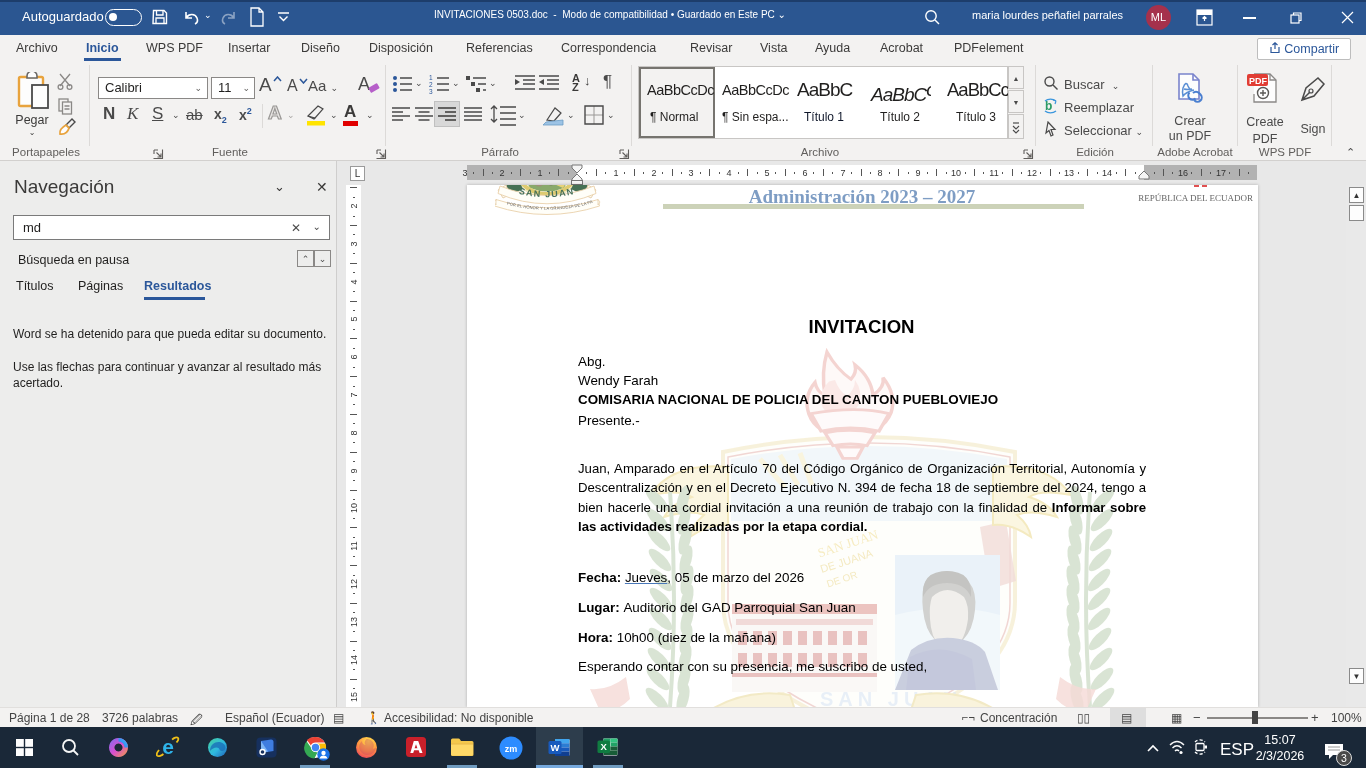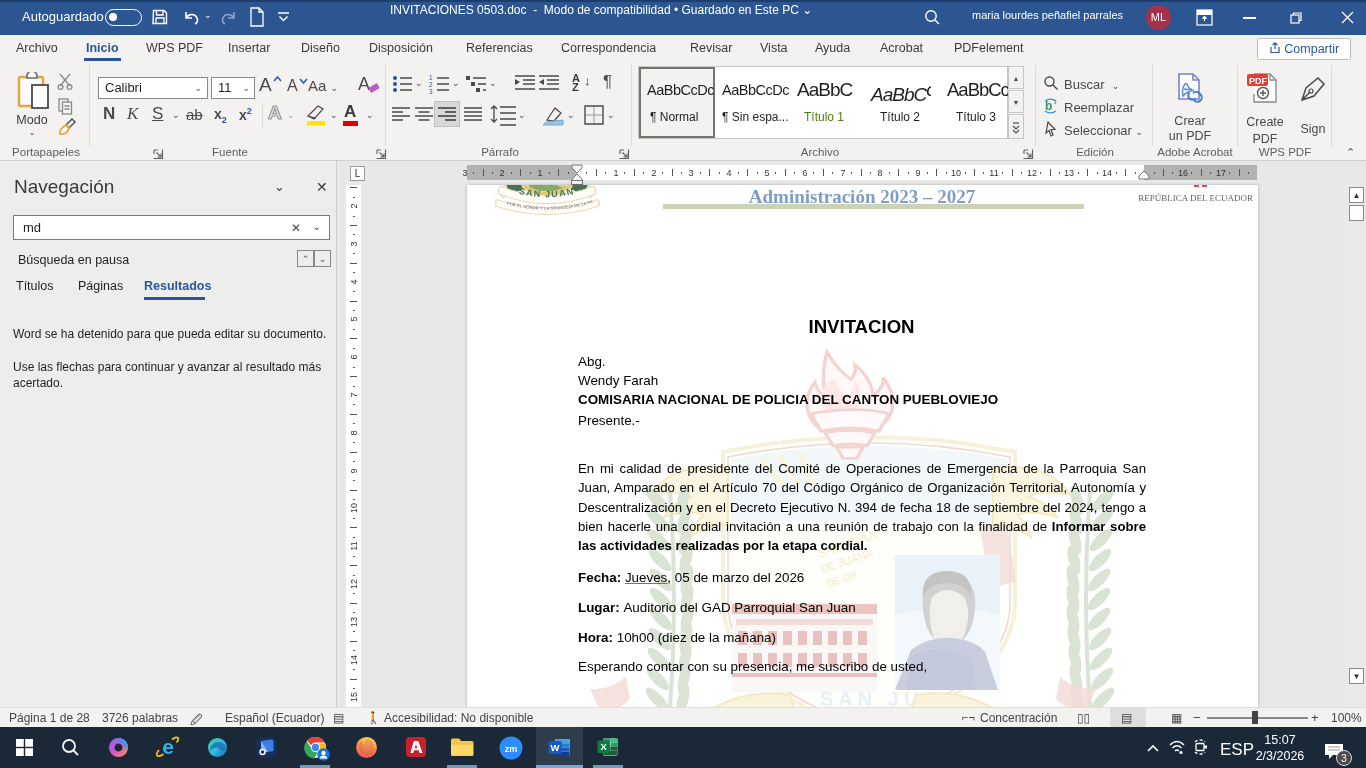--- a/index.html
+++ b/index.html
@@ -55,21 +55,21 @@
     <path d="M16 4 L16 10 L10 10 M15.5 9.5 C13 5.5 7 5.5 5 10 C4 12.5 5 15 7 16" fill="none" stroke="#fff" stroke-width="1.6"></path>
   </svg>
 
   <svg class="abs" style="left:249px;top:7px" width="16" height="20" viewBox="0 0 16 20">
     <path d="M2 1 h8 l4 4 v14 h-12 z M10 1 v4 h4" fill="none" stroke="#fff" stroke-width="1.3"></path>
   </svg>
   <svg class="abs" style="left:277px;top:12px" width="13" height="11" viewBox="0 0 13 11">
       <path d="M1 1 H12" stroke="#fff" stroke-width="1.5"></path>
       <path d="M2.5 4.5 L6.5 8.5 L10.5 4.5" fill="none" stroke="#fff" stroke-width="1.4"></path>
     </svg>
-  <div class="tb" style="left:390px;top:3px;width:440px;white-space:nowrap;font-size:12px">INVITACIONES 0503.doc &nbsp;-&nbsp; Modo de compatibilidad • Guardado en Este PC ⌄</div>
+  <div class="tb" style="left:390px;top:9px;width:440px;white-space:nowrap;text-align:center;font-size:10px">INVITACIONES 0503.doc &nbsp;-&nbsp; Modo de compatibilidad • Guardado en Este PC ⌄</div>
 
   <svg class="abs" style="left:923px;top:8px" width="18" height="18" viewBox="0 0 18 18">
     <circle cx="8" cy="8" r="5.2" fill="none" stroke="#fff" stroke-width="1.4"></circle>
     <path d="M12 12 L16 16" stroke="#fff" stroke-width="1.4"></path>
   </svg>
   <div class="tb" style="left:972px;top:9px;font-size:11px">maria lourdes peñafiel parrales</div>
   <div class="abs" style="left:1146px;top:5px;width:25px;height:25px;border-radius:50%;background:#a5314c;color:#fff;font-size:11px;text-align:center;line-height:25px">ML</div>
 
   <svg class="abs" style="left:1196px;top:9px" width="17" height="17" viewBox="0 0 17 17">
     <rect x="1" y="1" width="15" height="15" fill="none" stroke="#fff" stroke-width="1.2"></rect>
@@ -106,21 +106,21 @@
 </div>
 
 <div id="ribbon">
 
   <div class="abs" style="left:10px;top:8px;width:44px;height:78px;text-align:center">
     <svg width="34" height="38" viewBox="0 0 34 38" style="margin-top:2px">
       <rect x="4" y="5" width="24" height="29" rx="1.5" fill="#fdfdfd" stroke="#e8a33d" stroke-width="2.4"></rect>
       <path d="M12 6 v-2 a5 5 0 0 1 10 0 v2 z" fill="#fdfdfd" stroke="#6a6866" stroke-width="1.6"></path>
       <rect x="17" y="13" width="16" height="23" fill="#fdfdfd" stroke="#4a4a4a" stroke-width="1.8"></rect>
     </svg>
-    <div style="font-size:12.5px;color:#3b3a39;margin-top:0px">Modo</div>
+    <div style="font-size:12.5px;color:#3b3a39;margin-top:0px">Pegar</div>
     <div style="font-size:8px;color:#3b3a39;margin-top:1px">⌄</div>
   </div>
   <svg class="abs" style="left:56px;top:10px" width="20" height="66" viewBox="0 0 20 66">
     <g stroke="#8a8886" fill="none" stroke-width="1.3">
       <path d="M4 2 L14 14 M14 2 L4 14"></path>
       <circle cx="4.5" cy="15" r="2.4"></circle>
         <circle cx="13.5" cy="15" r="2.4"></circle>
       <rect x="3" y="27" width="9" height="12"></rect>
       <rect x="6.5" y="30" width="9" height="12" fill="#f3f2f1"></rect>
       <path d="M8.5 34 h5 M8.5 37 h5"></path>
@@ -269,21 +269,21 @@
     </svg>
   <div class="gsep" style="left:631px"></div>
 
   <div class="abs" style="left:638px;top:4px;width:370px;height:73px;background:#fff;border:1px solid #c8c6c4"></div>
   <div class="abs" style="left:639px;top:5px;width:76px;height:71px;background:#f3f2f1;border:2px solid #76746f"></div>
   <div class="abs" style="left:647px;top:20px;font-size:14.5px;color:#201f1e;letter-spacing:-.5px">AaBbCcDc</div>
   <div class="abs" style="left:650px;top:48px;font-size:12px;color:#201f1e">¶ Normal</div>
   <div class="abs" style="left:722px;top:20px;font-size:14.5px;color:#201f1e;letter-spacing:-.5px">AaBbCcDc</div>
   <div class="abs" style="left:722px;top:48px;font-size:12px;color:#201f1e">¶ Sin espa...</div>
   <div class="abs" style="left:797px;top:17px;font-size:19px;color:#201f1e;letter-spacing:-1px">AaBbC</div>
-  <div class="abs" style="left:804px;top:48px;font-size:12px;color:#4d7c0f">Título 1</div>
+  <div class="abs" style="left:804px;top:48px;font-size:12px;color:#0f172a">Título 1</div>
   <div class="abs" style="left:871px;top:17px;font-size:19px;font-style:italic;color:#201f1e;letter-spacing:-1px">AaBbC<span style="display:inline-block;width:5px;overflow:hidden">c</span></div>
   <div class="abs" style="left:880px;top:48px;font-size:12px;color:#201f1e">Título 2</div>
   <div class="abs" style="left:947px;top:17px;font-size:18.5px;color:#201f1e;letter-spacing:-1px">AaBbCc</div>
   <div class="abs" style="left:956px;top:48px;font-size:12px;color:#201f1e">Título 3</div>
   <div class="abs" style="left:1008px;top:4px;width:16px;height:73px">
     <div style="position:absolute;top:0;width:16px;height:23px;border:1px solid #c8c6c4;background:#f3f2f1;text-align:center;font-size:7px;color:#4a4a4a;line-height:23px">▲</div>
     <div style="position:absolute;top:24px;width:16px;height:23px;border:1px solid #c8c6c4;background:#f3f2f1;text-align:center;font-size:7px;color:#4a4a4a;line-height:23px">▼</div>
     <div style="position:absolute;top:48px;width:16px;height:25px;border:1px solid #c8c6c4;background:#f3f2f1"><svg width="14" height="23" viewBox="0 0 14 23" style="margin:1px 0 0 0">
           <path d="M4 7 H10" stroke="#4a4a4a" stroke-width="1.2"></path>
           <path d="M4 10 L7 13 L10 10 M4 14 L7 17 L10 14" fill="none" stroke="#4a4a4a" stroke-width="1.1"></path>
@@ -682,21 +682,20 @@
   <div class="abs" style="left:195px;top:1px;width:400px;text-align:center;font-family:'Liberation Serif',serif;font-weight:bold;font-size:19px;color:#7e9dc4">Administración 2023 – 2027</div>
   <div class="abs" style="left:196px;top:19px;width:421px;height:4.5px;background:#ccd2b8"></div>
   <div class="abs" style="left:536px;top:8px;width:250px;text-align:right;font-family:'Liberation Serif',serif;font-size:9px;color:#666;letter-spacing:0px">REPÚBLICA DEL ECUADOR</div>
 
   <div class="doc-t" style="left:111px;top:131px;width:567px;text-align:center;font-weight:bold;font-size:18.6px;letter-spacing:0px">INVITACION</div>
   <div class="doc-t" style="left:111px;top:169px">Abg.</div>
   <div class="doc-t" style="left:111px;top:188px">Wendy Farah</div>
   <div class="doc-t" style="left:111px;top:207px;font-weight:bold">COMISARIA NACIONAL DE POLICIA DEL CANTON PUEBLOVIEJO</div>
   <div class="doc-t" style="left:111px;top:228px;">Presente.-</div>
   <div class="abs" style="left:111px;top:274px;width:568px;font-size:13.2px;color:#000;line-height:19.3px;text-align:justify">
-    <div style="text-align-last:justify">En mi calidad de presidente del Comité de Operaciones de Emergencia de la Parroquia San</div>
     <div style="text-align-last:justify">Juan, Amparado en el Artículo 70 del Código Orgánico de Organización Territorial, Autonomía y</div>
     <div style="text-align-last:justify">Descentralización y en el Decreto Ejecutivo N. 394 de fecha 18 de septiembre del 2024, tengo a</div>
     <div style="text-align-last:justify">bien hacerle una cordial invitación a una reunión de trabajo con la finalidad de <b>Informar sobre</b></div>
     <div><b>las actividades realizadas por la etapa cordial.</b></div>
   </div>
   <div class="doc-t" style="left:111px;top:385px"><b>Fecha: </b><span style="text-decoration:underline;text-decoration-color:#4a78b8">Jueves</span>, 05 de marzo del 2026</div>
   <div class="doc-t" style="left:111px;top:415px"><b>Lugar: </b>Auditorio del GAD Parroquial San Juan</div>
   <div class="doc-t" style="left:111px;top:445px"><b>Hora: </b>10h00 (diez de la mañana)</div>
   <div class="doc-t" style="left:111px;top:474px">Esperando contar con su presencia, me suscribo de usted,</div>
 </div>

